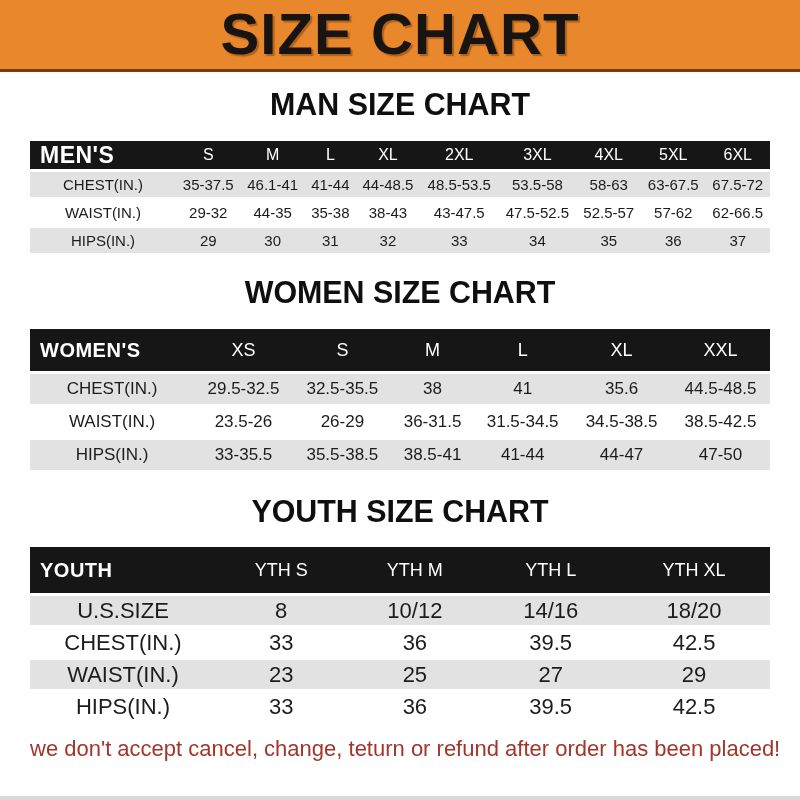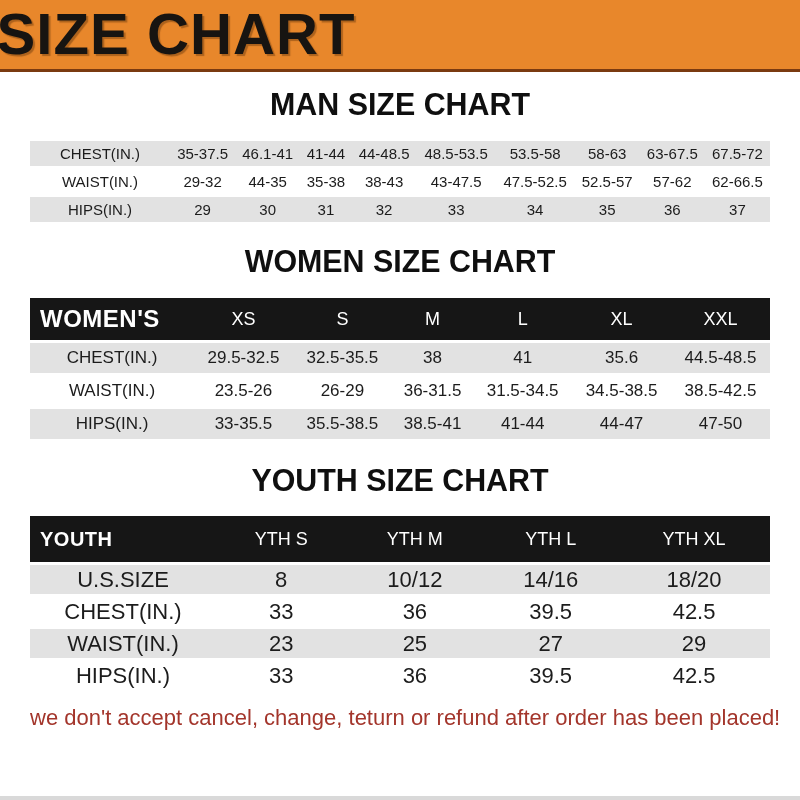--- a/index.html
+++ b/index.html
@@ -6,21 +6,21 @@
   body{
     width:800px;height:800px;overflow:hidden;position:relative;
     background:#ffffff;
     font-family:"Liberation Sans", sans-serif;
     -webkit-font-smoothing:antialiased;
   }
   
   .banner{
     height:69px;background:var(--accent-orange,#E8872B);
     border-bottom:3px solid #7a3a10;
-    display:flex;align-items:center;
+    display:flex;align-items:center;justify-content:center;
   }
   .banner h1{
     margin:0;font-size:57px;line-height:1;font-weight:bold;color:#171411;
     letter-spacing:1px;transform:scaleX(1.02);
     text-shadow:2px 2px 1px rgba(60,30,0,.35);
   }
   
   h2.sec-heading{
     margin:0;text-align:center;font-size:31px;font-weight:bold;color:#0f0f0f;
     letter-spacing:0px;transform:scaleX(0.98);
@@ -45,21 +45,21 @@
     letter-spacing:.5px;
   }
   .trow.gray .tc{background:var(--row-gray,#E2E2E2);}
   
   .t-men  .trow.head .tc{height:28px;font-size:16px;}
   .t-men  .trow.head .hlab{font-size:23px;}
   .t-men  .tc{height:25px;font-size:15px;}
   .t-men  .lab{width:132px;}
   
   .t-women .trow.head .tc{height:42px;font-size:18px;}
-  .t-women .trow.head .hlab{font-size:24px;margin-top:40px;}
+  .t-women .trow.head .hlab{font-size:20px;margin-top:40px;}
   .t-women .tc{height:30px;font-size:17px;}
   .t-women .lab{width:150px;}
   
   .t-youth .trow.head .tc{height:46px;font-size:18px;}
   .t-youth .trow.head .hlab{font-size:20px;margin-left:16px;}
   .t-youth .tc{height:29px;font-size:22px;}
   .t-youth .lab{width:172px;}
   
   .note{margin:9px 0 0 30px;}
   .note p{
@@ -74,20 +74,32 @@
 </head>
 <body style="--accent-orange: #E8872B; --header-black: #161616; --row-gray: #E2E2E2; --note-red: #A3352B;">
 
 <header class="banner">
   <h1>SIZE CHART</h1>
 </header>
 
 <section class="sec-man">
   <h2 class="sec-heading">MAN SIZE CHART</h2>
   <div class="size-table t-men">
+      <div class="trow head">
+        <div class="tc hlab lab">MEN'S</div>
+        <div class="tc">S</div>
+        <div class="tc">M</div>
+        <div class="tc">L</div>
+        <div class="tc">XL</div>
+        <div class="tc">2XL</div>
+        <div class="tc">3XL</div>
+        <div class="tc">4XL</div>
+        <div class="tc">5XL</div>
+        <div class="tc">6XL</div>
+      </div>
       <div class="trow gray">
         <div class="tc lab">CHEST(IN.)</div>
         <div class="tc">35-37.5</div>
         <div class="tc">46.1-41</div>
         <div class="tc">41-44</div>
         <div class="tc">44-48.5</div>
         <div class="tc">48.5-53.5</div>
         <div class="tc">53.5-58</div>
         <div class="tc">58-63</div>
         <div class="tc">63-67.5</div>

